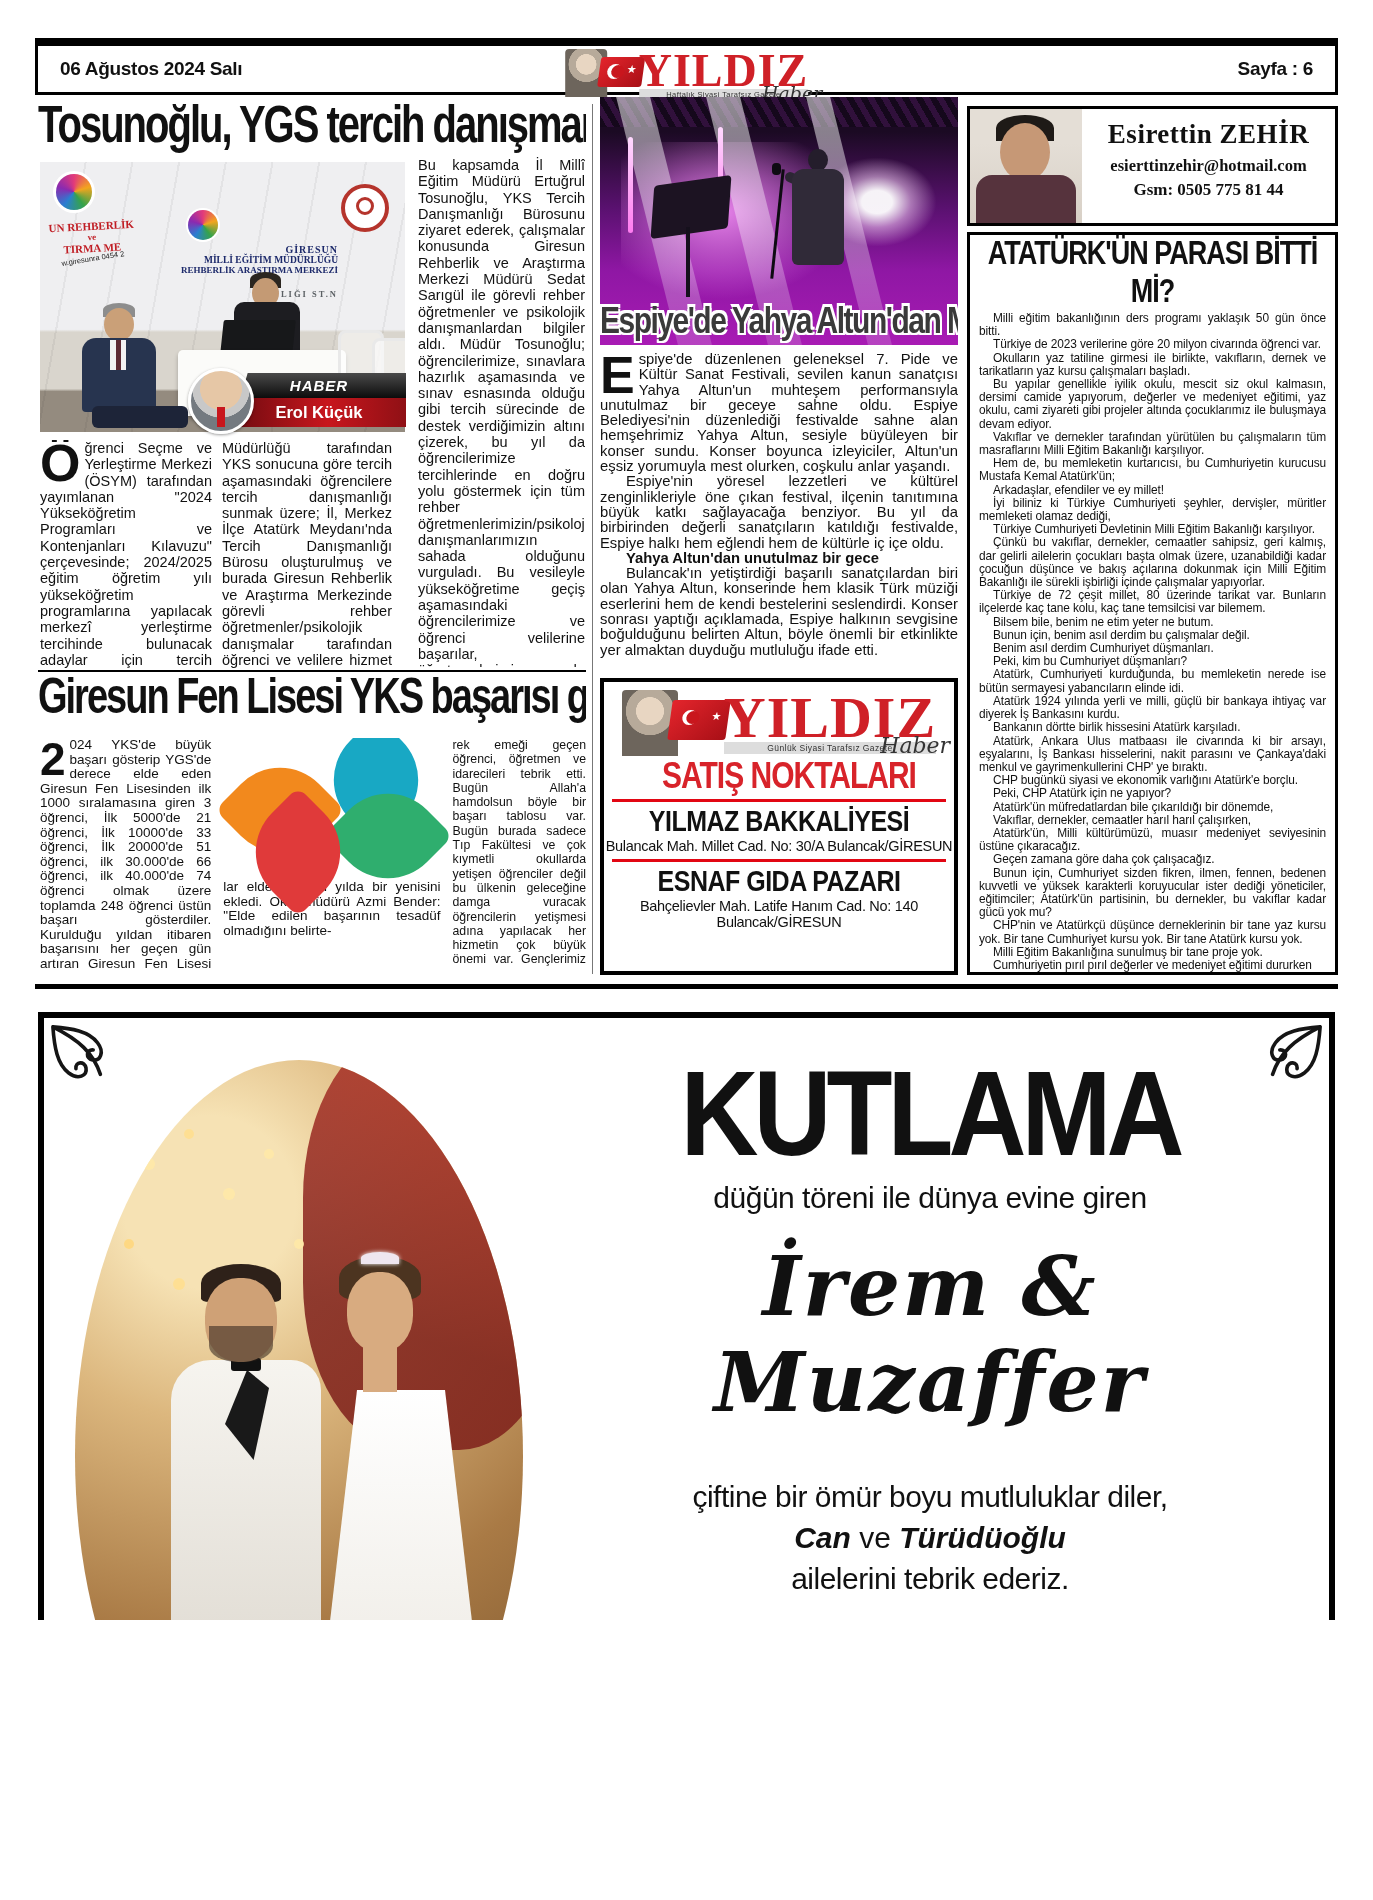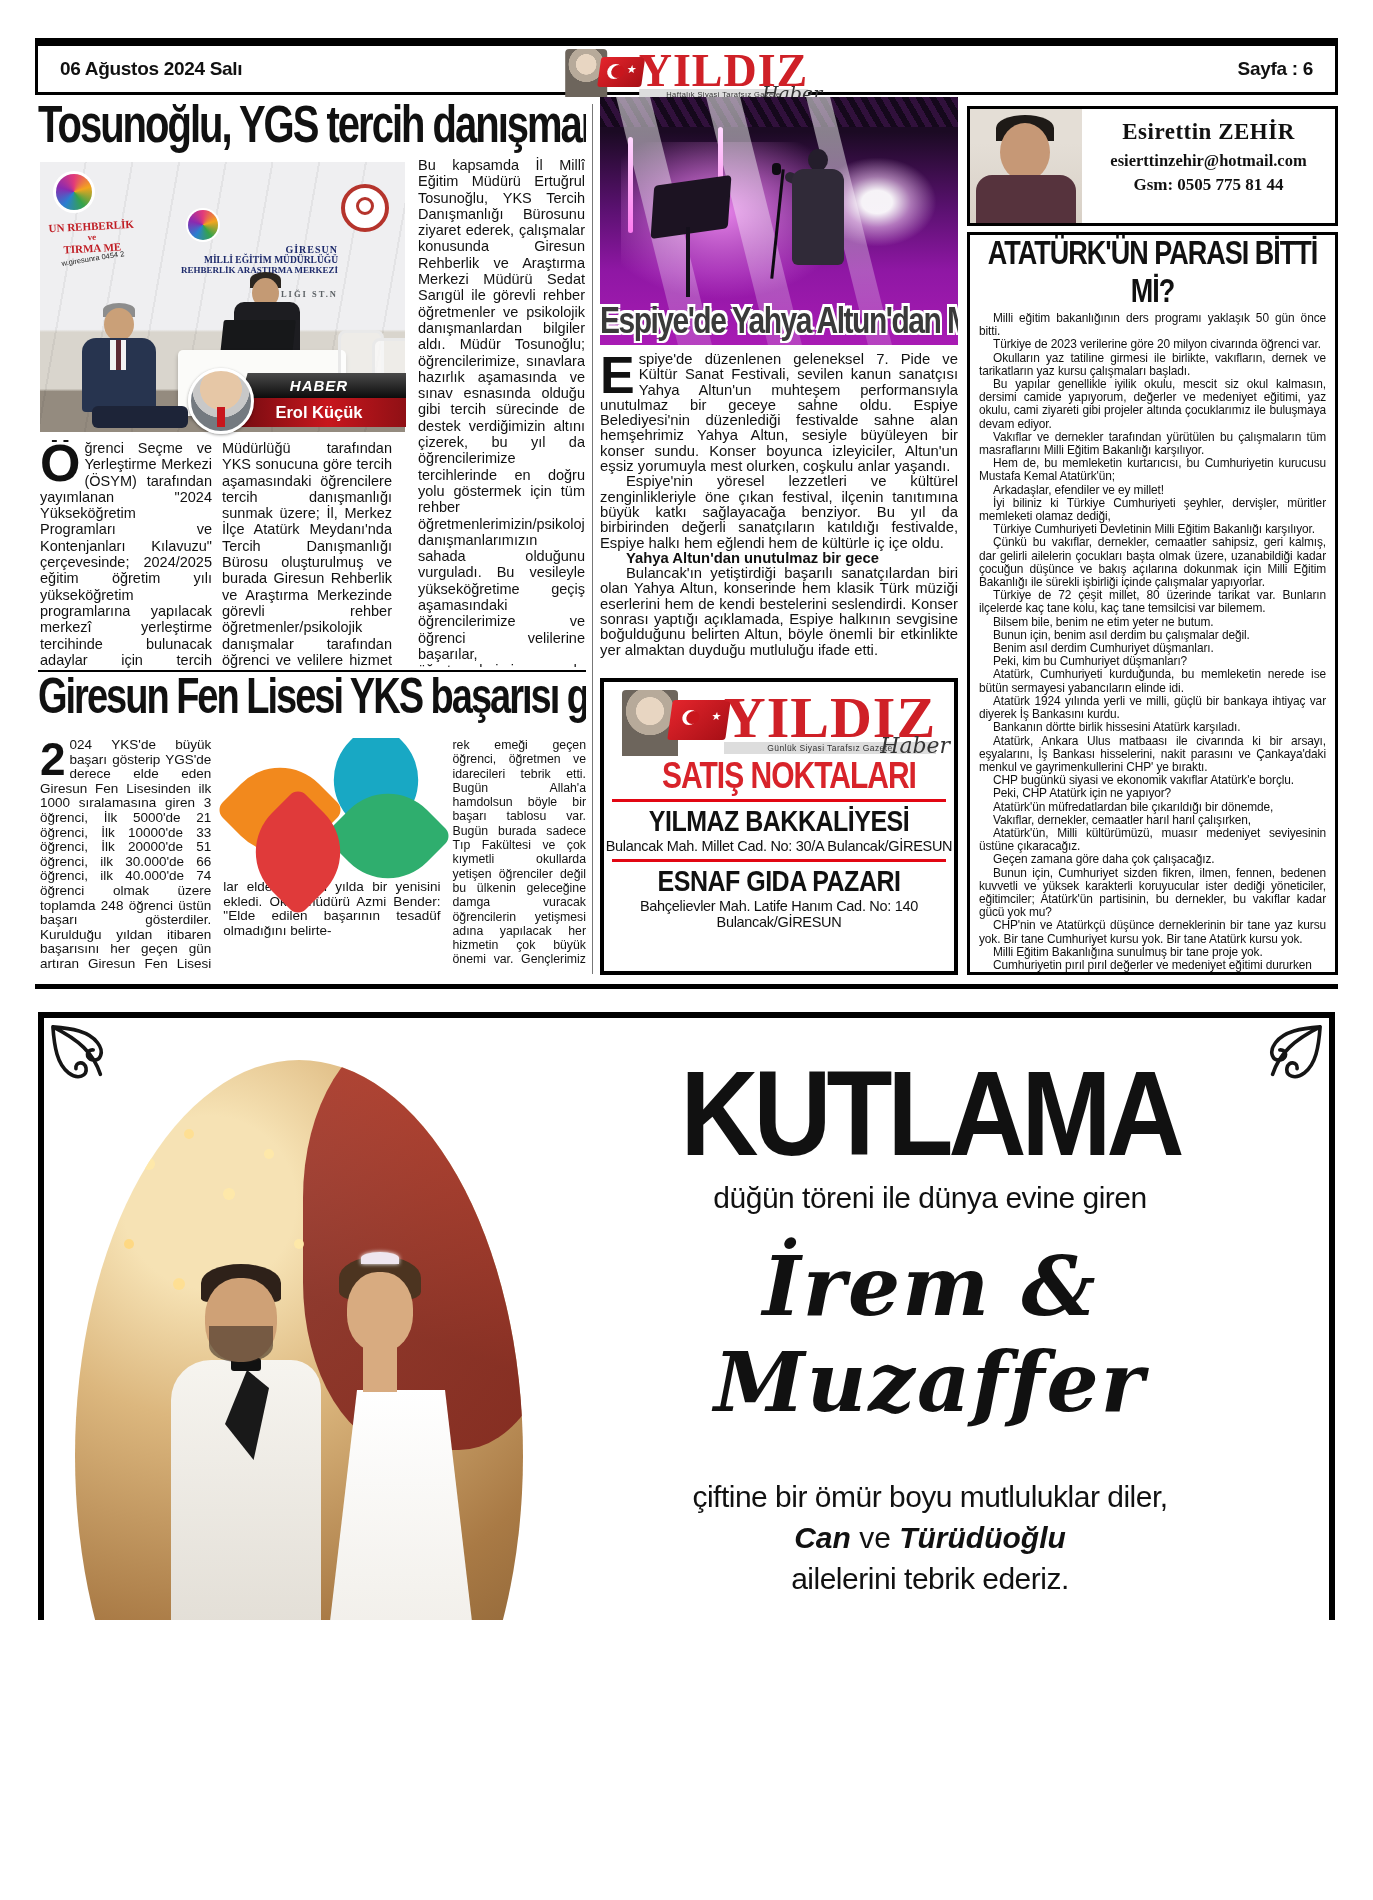--- a/index.html
+++ b/index.html
@@ -108,21 +108,21 @@
   .outlet-name{font-size:25px;font-weight:bold;letter-spacing:-.5px;margin-top:2px;}
   .outlet-addr{font-size:14.5px;margin-top:2px;letter-spacing:-.3px;}
   
   .contact{position:absolute;left:967px;top:106px;width:371px;height:120px;box-sizing:border-box;
            border:3px solid #000;display:flex;background:#fff;}
   .cphoto{width:112px;height:100%;background:linear-gradient(180deg,#e4ded6 0 30%,#d8d0c6);position:relative;overflow:hidden;}
   .cphoto .hd{position:absolute;left:30px;top:14px;width:50px;height:58px;border-radius:50%;background:#c69876;}
   .cphoto .hr{position:absolute;left:26px;top:6px;width:58px;height:26px;border-radius:50% 50% 0 0;background:#1e1a17;}
   .cphoto .sh{position:absolute;left:6px;top:66px;width:100px;height:52px;border-radius:16px 16px 0 0;background:#56333d;}
   .cinfo{flex:1;text-align:center;font-family:"Liberation Serif",serif;font-weight:bold;padding-top:10px;}
-  .cname{font-size:23px;letter-spacing:.5px;}
+  .cname{font-size:27px;letter-spacing:.5px;}
   .cmail{font-size:16.5px;margin-top:6px;}
   .cgsm{font-size:17px;margin-top:4px;}
   .zehir{position:absolute;left:967px;top:232px;width:371px;height:743px;box-sizing:border-box;
          border:3px solid #000;padding:6px 9px;overflow:hidden;}
   .zehir-head{text-align:center;font-weight:bold;font-size:27px;letter-spacing:-1px;margin:2px 0 7px;}
   .zehir-head .hin{display:inline-block;transform:scaleY(1.25);transform-origin:50% 60%;}
   .zp{margin:0;font-size:11.9px;line-height:13.2px;text-align:justify;text-indent:14px;letter-spacing:-.1px;}
   
   .fenlogo{position:relative;width:212px;height:138px;margin:0 auto;}
   .petal{position:absolute;width:92px;height:92px;border-radius:60% 12% 60% 12%;}
@@ -356,21 +356,21 @@
         <p class="zp">Çünkü bu vakıflar, dernekler, cemaatler sahipsiz, geri kalmış, dar gelirli ailelerin çocukları başta olmak üzere, uzanabildiği kadar çocuğun düşünce ve bakış açılarına dokunmak için Milli Eğitim Bakanlığı ile sürekli işbirliği içinde çalışmalar yapıyorlar.</p>
         <p class="zp">Türkiye de 72 çeşit millet, 80 üzerinde tarikat var. Bunların ilçelerde kaç tane kolu, kaç tane temsilcisi var bilemem.</p>
         <p class="zp">Bilsem bile, benim ne etim yeter ne butum.</p>
         <p class="zp">Bunun için, benim asıl derdim bu çalışmalar değil.</p>
         <p class="zp">Benim asıl derdim Cumhuriyet düşmanları.</p>
         <p class="zp">Peki, kim bu Cumhuriyet düşmanları?</p>
         <p class="zp">Atatürk, Cumhuriyeti kurduğunda, bu memleketin nerede ise bütün sermayesi yabancıların elinde idi.</p>
         <p class="zp">Atatürk 1924 yılında yerli ve milli, güçlü bir bankaya ihtiyaç var diyerek İş Bankasını kurdu.</p>
         <p class="zp">Bankanın dörtte birlik hissesini Atatürk karşıladı.</p>
         <p class="zp">Atatürk, Ankara Ulus matbaası ile civarında ki bir arsayı, eşyalarını, İş Bankası hisselerini, nakit parasını ve Çankaya'daki menkul ve gayrimenkullerini CHP' ye bıraktı.</p>
-        <p class="zp">CHP bugünkü siyasi ve ekonomik vakıflar Atatürk'e borçlu.</p>
+        <p class="zp">CHP bugünkü siyasi ve ekonomik varlığını Atatürk'e borçlu.</p>
         <p class="zp">Peki, CHP Atatürk için ne yapıyor?</p>
         <p class="zp">Atatürk'ün müfredatlardan bile çıkarıldığı bir dönemde,</p>
         <p class="zp">Vakıflar, dernekler, cemaatler harıl harıl çalışırken,</p>
         <p class="zp">Atatürk'ün, Milli kültürümüzü, muasır medeniyet seviyesinin üstüne çıkaracağız.</p>
         <p class="zp">Geçen zamana göre daha çok çalışacağız.</p>
         <p class="zp">Bunun için, Cumhuriyet sizden fikren, ilmen, fennen, bedenen kuvvetli ve yüksek karakterli koruyucular ister dediği yöneticiler, eğitimciler; Atatürk'ün partisinin, bu dernekler, bu vakıflar kadar gücü yok mu?</p>
         <p class="zp">CHP'nin ve Atatürkçü düşünce derneklerinin bir tane yaz kursu yok. Bir tane Cumhuriyet kursu yok. Bir tane Atatürk kursu yok.</p>
         <p class="zp">Milli Eğitim Bakanlığına sunulmuş bir tane proje yok.</p>
         <p class="zp">Cumhuriyetin pırıl pırıl değerler ve medeniyet eğitimi dururken</p>
         <p class="zp">Siz, bütün yaz çaldınız saz.</p>

